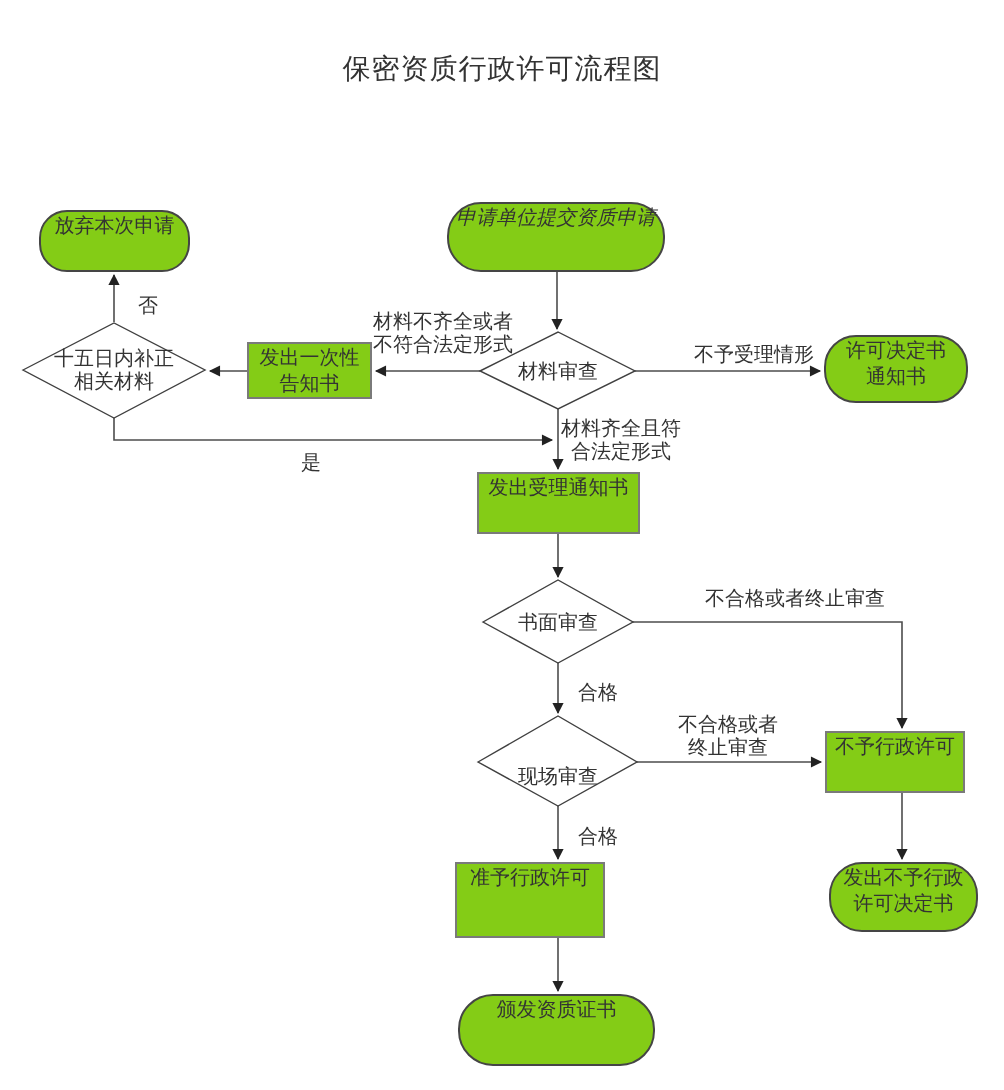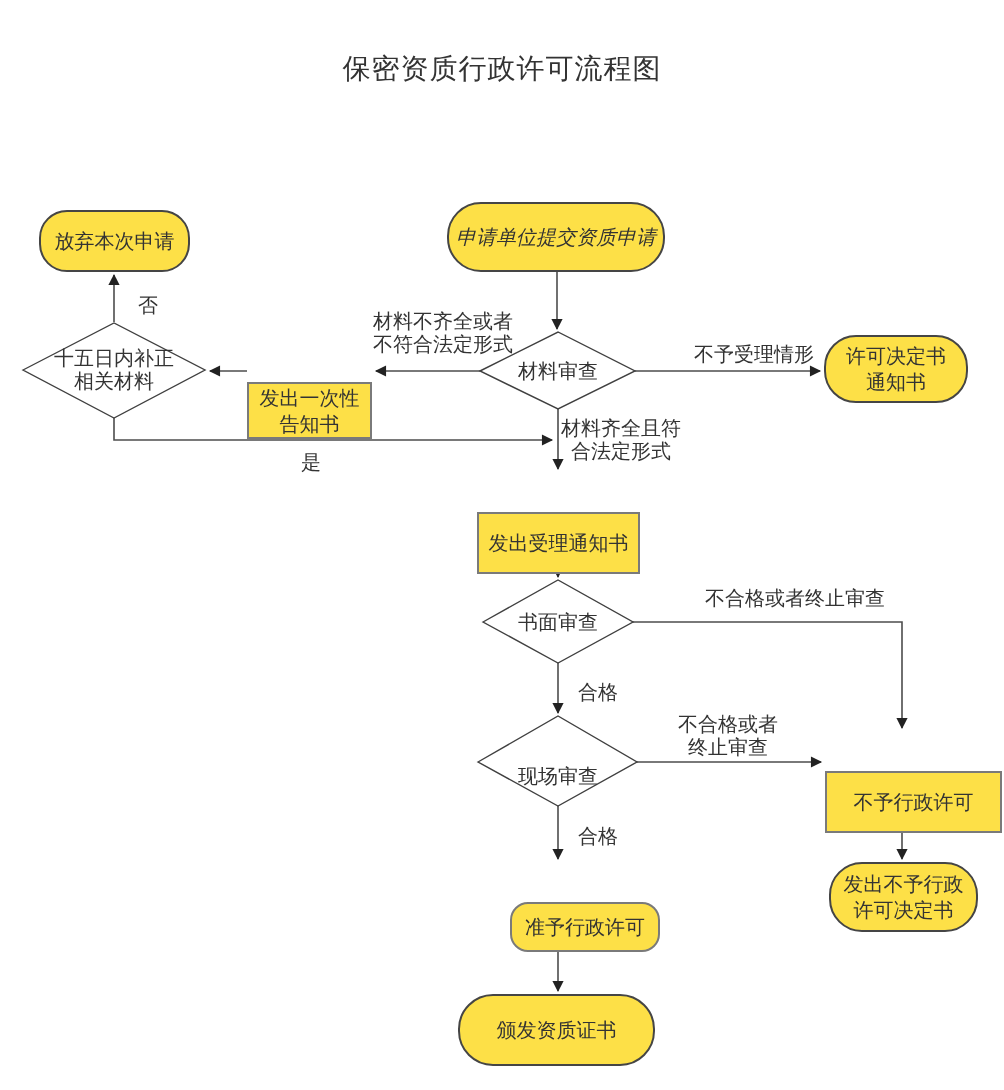--- a/index.html
+++ b/index.html
@@ -43,31 +43,29 @@
     stroke-width:1.6;
   }
   svg.connectors polygon.diamond{
     fill:#ffffff;
     stroke:var(--diamond-border);
     stroke-width:1.4;
   }
   .node{
     position:absolute;
     display:flex;
-    align-items:center;
     justify-content:center;
     text-align:center;
     font-size:20px;
     line-height:26px;
-    background:#fde047;
+    background:#84cc16;
     white-space:pre-line;
   }
   .rect{
     border:2px solid var(--rect-border);
-    margin-top:40px;
   }
   .stadium{
     border:2px solid var(--stadium-border);
     border-radius:32px;
   }
   .node-label,.edge-label{
     position:absolute;
     transform:translate(-50%,-50%);
     font-size:20px;
     line-height:23px;
@@ -126,25 +124,25 @@
 
   <div class="node stadium" style="left:824px;top:335px;width:144px;height:68px;border-radius:32px;">
     <span>许可决定书
 通知书</span>
   </div>
 
   <div class="node rect" style="left:477px;top:472px;width:163px;height:62px;">
     <span>发出受理通知书</span>
   </div>
 
-  <div class="node rect" style="left:825px;top:731px;width:177px;height:62px;">
+  <div class="node rect" style="left:825px;top:731px;width:140px;height:62px;">
     <span>不予行政许可</span>
   </div>
 
-  <div class="node rect" style="left:510px;top:862px;width:150px;height:50px;border-radius:18px;">
+  <div class="node rect" style="left:455px;top:862px;width:150px;height:76px;">
     <span>准予行政许可</span>
   </div>
 
   <div class="node stadium" style="left:829px;top:862px;width:149px;height:70px;border-radius:33px;">
     <span>发出不予行政
 许可决定书</span>
   </div>
 
   <div class="node stadium" style="left:458px;top:994px;width:197px;height:72px;border-radius:35px;">
     <span>颁发资质证书</span>

